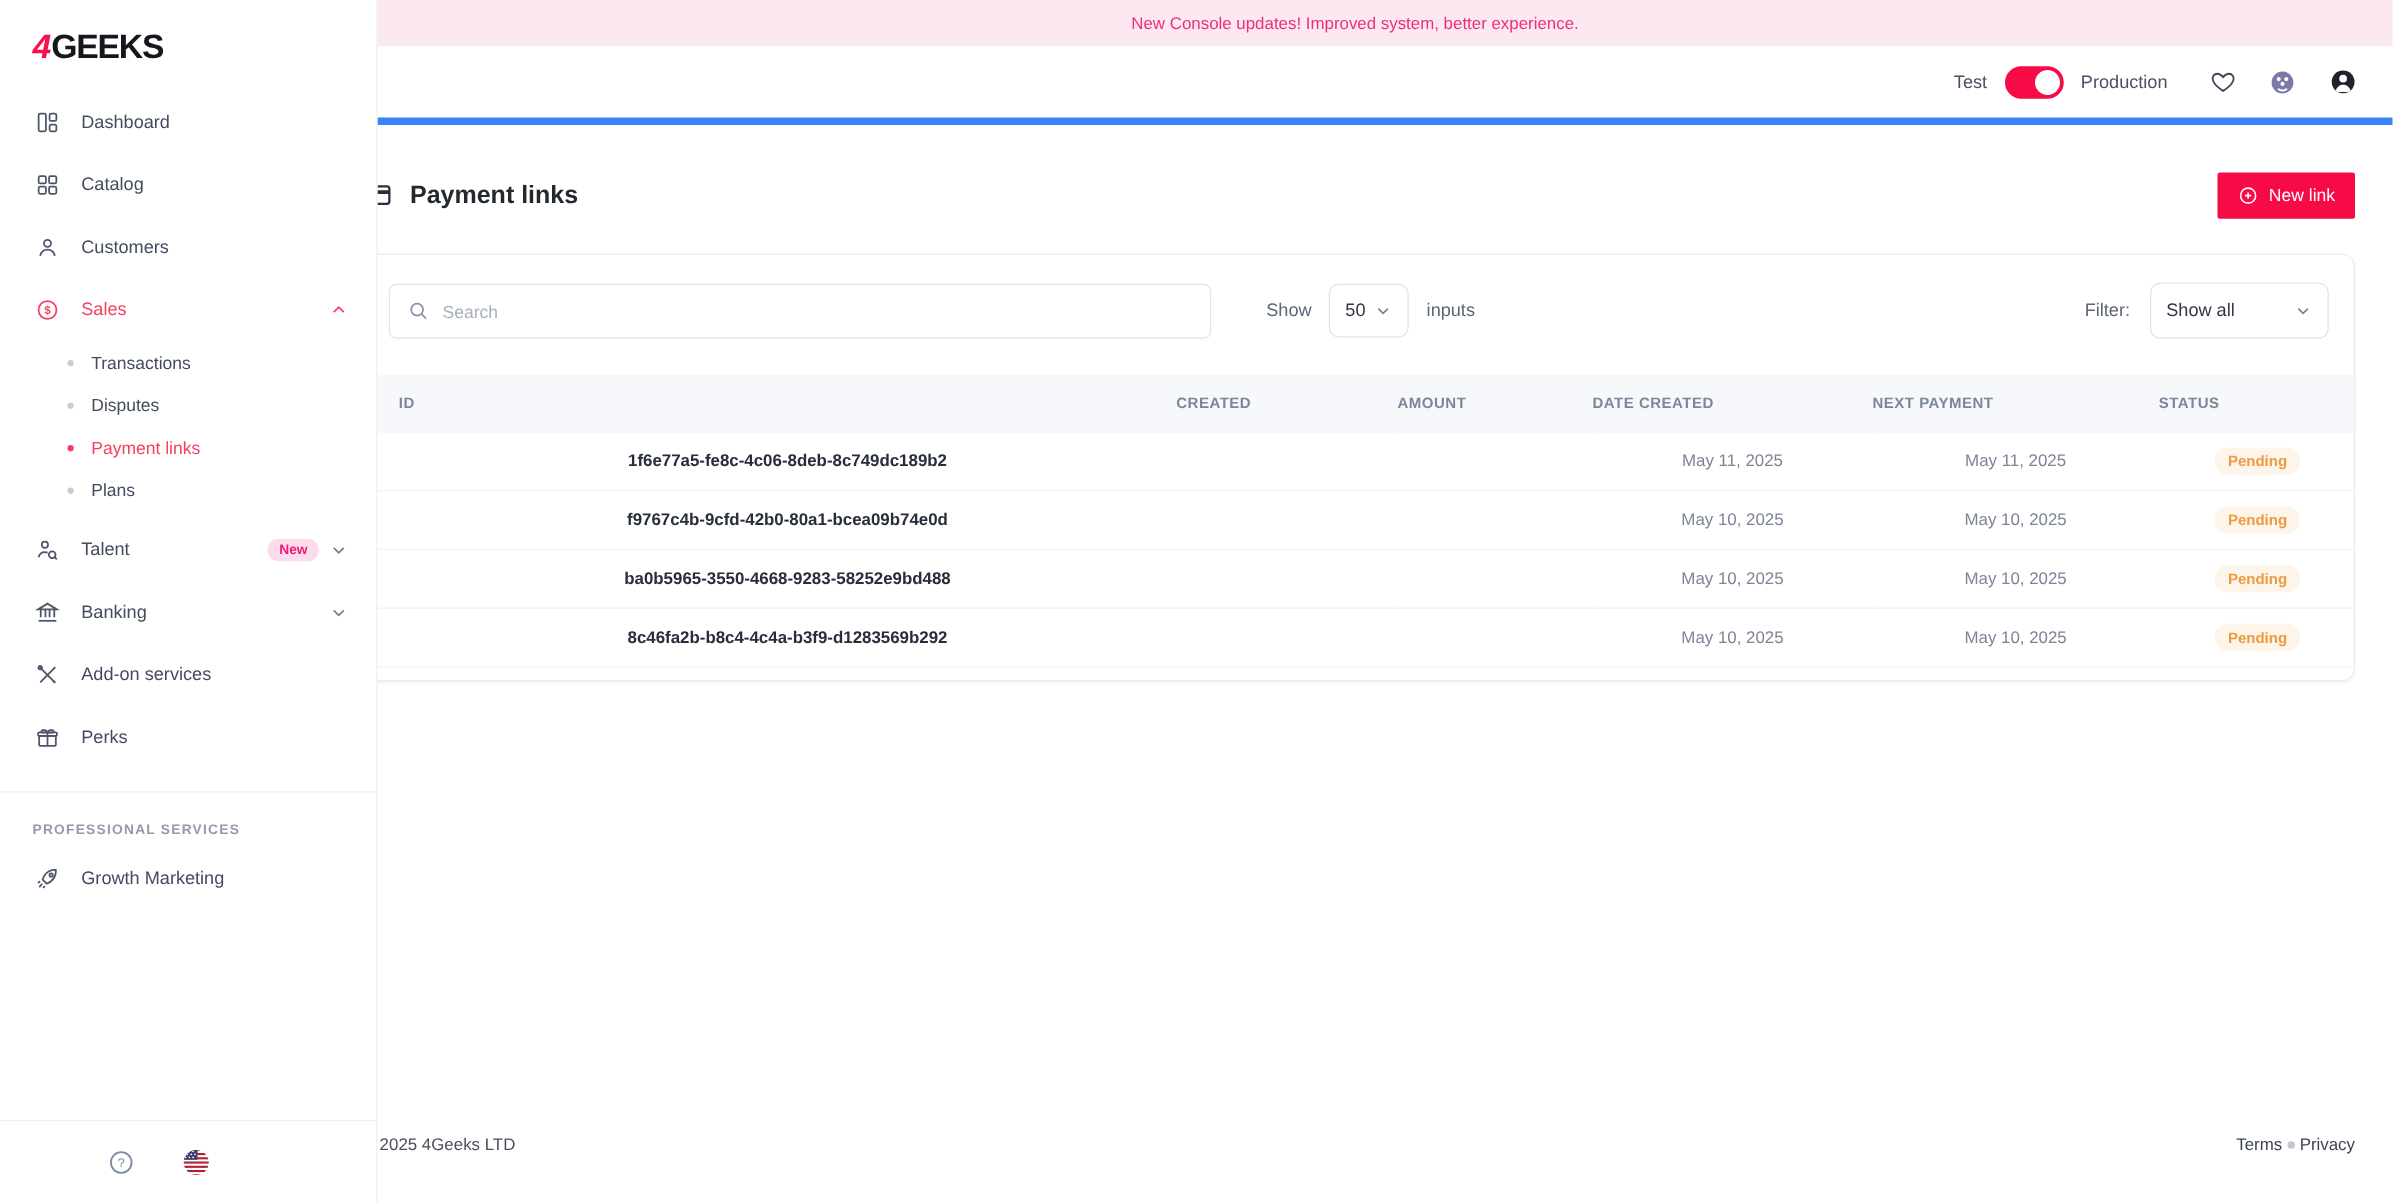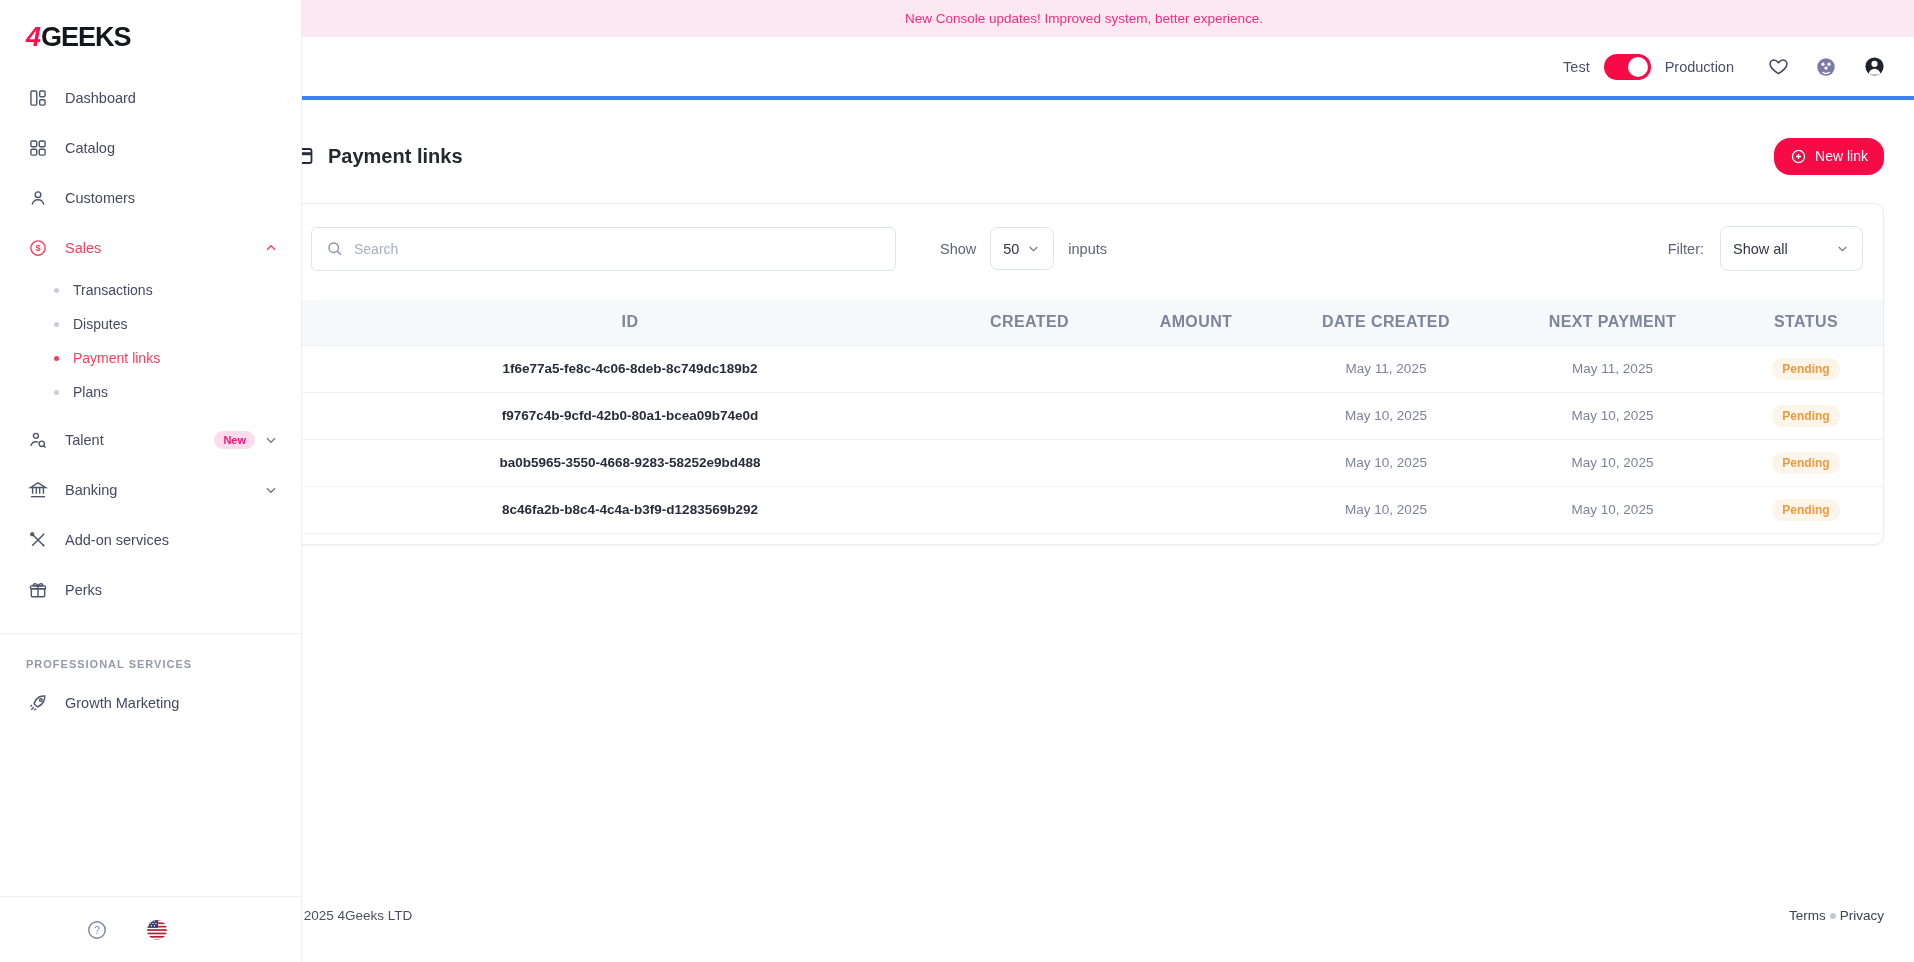--- a/index.html
+++ b/index.html
@@ -33,61 +33,61 @@
     color:#939aac; font-weight:600; }
   .sidebar-bottom { position:absolute; left:0; right:0; bottom:0; height:66px;
     border-top:1px solid #edeff4; display:flex; align-items:center; padding-left:86px; gap:38px; }
   .round-ic { width:22px; height:22px; display:flex; cursor:pointer; }
 
   
   .banner { position:absolute; left:254px; right:0; top:0; height:37px; background:#fce8f1;
     display:flex; align-items:center; justify-content:center;
     font-size:13.5px; color:#ed2e7e; z-index:4; }
   .topbar { position:absolute; left:244px; right:0; top:37px; height:63px; background:#fff;
-    border-bottom:4px solid #3b82f6; display:flex; align-items:center; padding:0 28px 0 40px; z-index:4; }
+    border-bottom:6px solid #3b82f6; display:flex; align-items:center; padding:0 28px 0 40px; z-index:4; }
   .collapse-btn { color:#7c8aa5; cursor:pointer; display:flex; }
   .topbar-right { margin-left:auto; display:flex; align-items:center; }
   .env-label { font-size:14.5px; color:#4a5164; }
   .toggle { width:47px; height:26px; border-radius:13px; background:#f70b47; margin:0 14px;
     position:relative; cursor:pointer; }
   .toggle .knob { position:absolute; top:3px; left:24px; width:20px; height:20px;
     border-radius:50%; background:#fff; }
   .tb-icon { display:flex; cursor:pointer; }
   .gap-26 { margin-left:26px; }
   .gap-34 { margin-left:34px; }
 
   
   .main { position:absolute; left:254px; right:0; top:100px; bottom:0; background:#fff; }
   .page-head { display:flex; align-items:center; margin:36px 30px 0 36px; height:40px; }
   .page-title-ic { display:flex; color:#272d3a; margin-right:14px; }
   .page-title { font-size:20px; font-weight:700; color:#24292f; }
-  .btn-new { margin-left:auto; background:#f70b47; color:#fff; border:none; border-radius:16px;
+  .btn-new { margin-left:auto; background:#f70b47; color:#fff; border:none; border-radius:2px;
     height:37px; padding:0 16px; font-size:14px; display:flex; align-items:center; gap:8px;
     cursor:pointer; font-family:inherit; }
 
   .card { margin:27px 30px 0 36px; background:#fff; border:1px solid #e9edf2; border-radius:10px;
     box-shadow:0 1px 3px rgba(16,24,40,.05); height:342px; overflow:hidden; }
   .controls { display:flex; align-items:center; padding:22px 20px 0 20px; }
-  .search-wrap { position:relative; width:585px; }
+  .search-wrap { position:relative; width:658px; }
   .search-wrap .s-ic { position:absolute; left:14px; top:12px; color:#8a93a6; }
   .search-input { width:100%; height:44px; border:1px solid #dfe3ea; border-radius:6px;
     padding:0 14px 0 42px; font-size:14px; color:#2f3542; outline:none; font-family:inherit; }
   .search-input::placeholder { color:#a7aebc; }
   .ctl-label { font-size:14.5px; color:#5b6478; }
   .show-label { margin-left:44px; }
   .select-box { display:flex; align-items:center; justify-content:space-between;
     border:1px solid #dfe3ea; border-radius:8px; height:43px; padding:0 12px; margin:0 14px;
     font-size:14.5px; color:#2f3542; cursor:pointer; background:#fff; }
   .show-select { width:64px; }
   .sel-chev { color:#717b8f; display:flex; }
   .filter-group { margin-left:auto; display:flex; align-items:center; }
   .filter-select { width:143px; margin:0; margin-left:16px; height:45px; }
 
   table { width:100%; border-collapse:collapse; table-layout:fixed; margin-top:29px; }
-  thead th { background:#f7f8fb; height:45px; text-align:center; font-size:16px; font-weight:600;
+  thead th { background:#f7f8fb; height:45px; text-align:left; font-size:12px; font-weight:600;
     color:#7c8599; letter-spacing:.4px; border-bottom:1px solid #eef1f5; }
   th.first, td.first { padding-left:28px; }
   tbody td { height:47px; border-bottom:1px solid #eef1f5; font-size:13.5px; }
   tbody tr { cursor:pointer;text-align:center; }
   td.c-id { color:#272d3a; font-weight:600; }
   td.c-date { color:#7d8498; }
   .status-badge { display:inline-block; background:#fdf5e9; color:#ed9b40; font-size:12px;
     font-weight:600; border-radius:10px; padding:4px 10px; }
 
   .main-footer { position:absolute; left:36px; right:30px; top:808px; display:flex; align-items:center;

